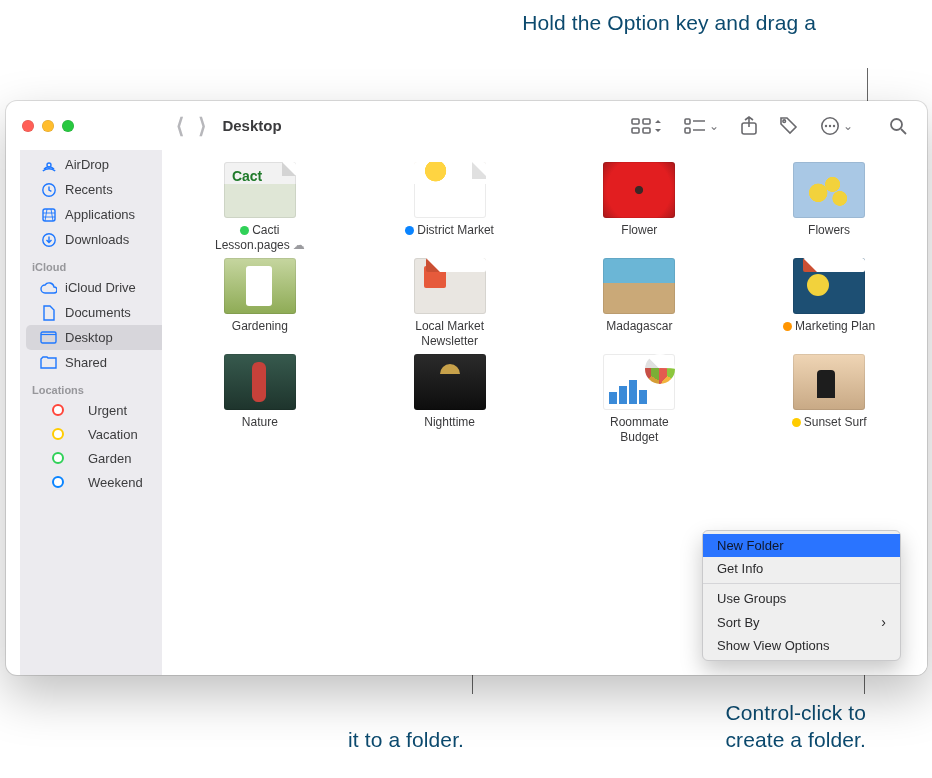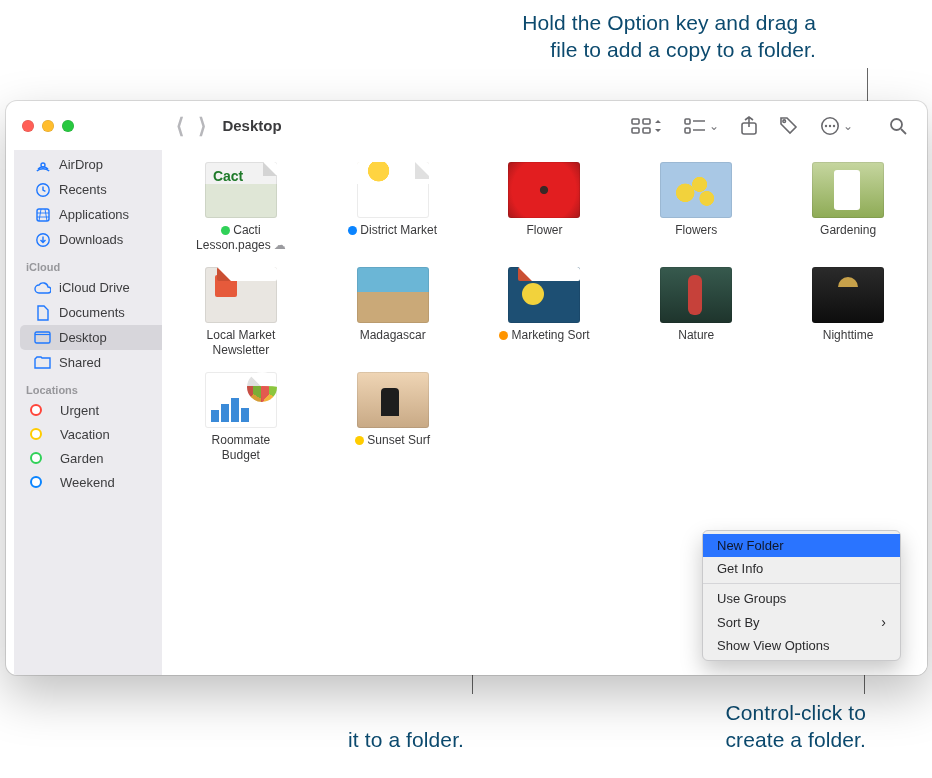--- a/index.html
+++ b/index.html
@@ -73,21 +73,21 @@
     padding-right: 20px;
     color: #6a6a6e;
   }
   .tb-icon { display: inline-flex; align-items: center; gap: 3px; }
   .mini-chev { font-size: 12px; color: #7a7a7e; }
   svg { display: block; }
 
   
   .sidebar {
     position: absolute;
-    left: 8px; top: 49px; bottom: 0;
+    left: 14px; top: 49px; bottom: 0;
     width: 162px;
     background: #ecebef;
     padding-top: 2px;
   }
   .sb-section-label {
     font-size: 11px; font-weight: 600; color: #97979b;
     padding: 9px 0 2px 12px;
   }
   .sb-item {
     display: flex; align-items: center;
@@ -99,33 +99,33 @@
     margin: 0 6px;
   }
   .sb-item.active { background: #d7d6db; }
   .sb-icon { width: 17px; height: 17px; display: flex; align-items: center; justify-content: center; color: #1f78ff; }
 
   .tag-dot {
     width: 12px; height: 12px; border-radius: 50%;
     border: 2px solid currentColor;
     background: #fff;
   }
-  .tag-item { display:flex; align-items:center; height:24px; padding-left:16px; gap:18px; font-size:13px; color:#3c3c3e; }
+  .tag-item { display:flex; align-items:center; height:24px; padding-left:16px; gap:24px; font-size:13px; color:#3c3c3e;margin-left:16px; }
 
   
   .content {
     position: absolute;
     left: 156px; top: 49px; right: 0; bottom: 0;
     background: #fff;
     overflow: hidden;
   }
   .grid {
     display: grid;
-    grid-template-columns: repeat(5, 1fr);
-    gap: 14px 4px;
+    grid-template-columns: repeat(4, 1fr);
+    gap: 5px 4px;
     padding: 12px 5px 0 5px;
   }
   .tile {
     display: flex; flex-direction: column; align-items: center;
     font-size: 12px; color: #3a3a3c;
     text-align: center;
   }
   .thumb {
     width: 72px; height: 56px;
     border-radius: 3px;
@@ -209,21 +209,20 @@
   }
   .ctx-item.sel { background: #2a74ff; color: #0f172a; }
   .ctx-sep { height:1px; background:#d5d5d8; margin:3px 0; }
   .ctx-arrow { font-size: 14px; }
 </style>
 </head>
 <body>
 
 <div class="callout" style="left:416px; top:10px; width:400px;">
   <span>Hold the Option key and drag a</span><br>
-  <span>file to add a copy to a folder.</span>
 </div>
 <div class="callout-line" style="left:867px; top:68px; width:1px; height:92px;"></div>
 
 <div class="callout" style="left:204px; top:700px; width:260px;">
   <br>
   <span>it to a folder.</span>
 </div>
 <div class="callout-line" style="left:472px; top:502px; width:1px; height:192px;"></div>
 
 <div class="callout" style="left:636px; top:700px; width:230px;">
@@ -433,21 +432,21 @@
         <div class="tile">
           <div class="thumb art-local dogear"></div>
           <div class="tname"><span>Local Market</span><br><span>Newsletter</span></div>
         </div>
         <div class="tile">
           <div class="thumb art-madag"></div>
           <div class="tname"><span>Madagascar</span></div>
         </div>
         <div class="tile">
           <div class="thumb art-market dogear"></div>
-          <div class="tname"><span class="tagdot" style="background:#ff9500"></span><span>Marketing Sort</span></div>
+          <div class="tname"><span class="tagdot" style="background:#ff9500"></span><span>Marketing Plan</span></div>
         </div>
         <div class="tile">
           <div class="thumb art-nature"></div>
           <div class="tname"><span>Nature</span></div>
         </div>
         <div class="tile">
           <div class="thumb art-night"></div>
           <div class="tname"><span>Nighttime</span></div>
         </div>
         <div class="tile">

